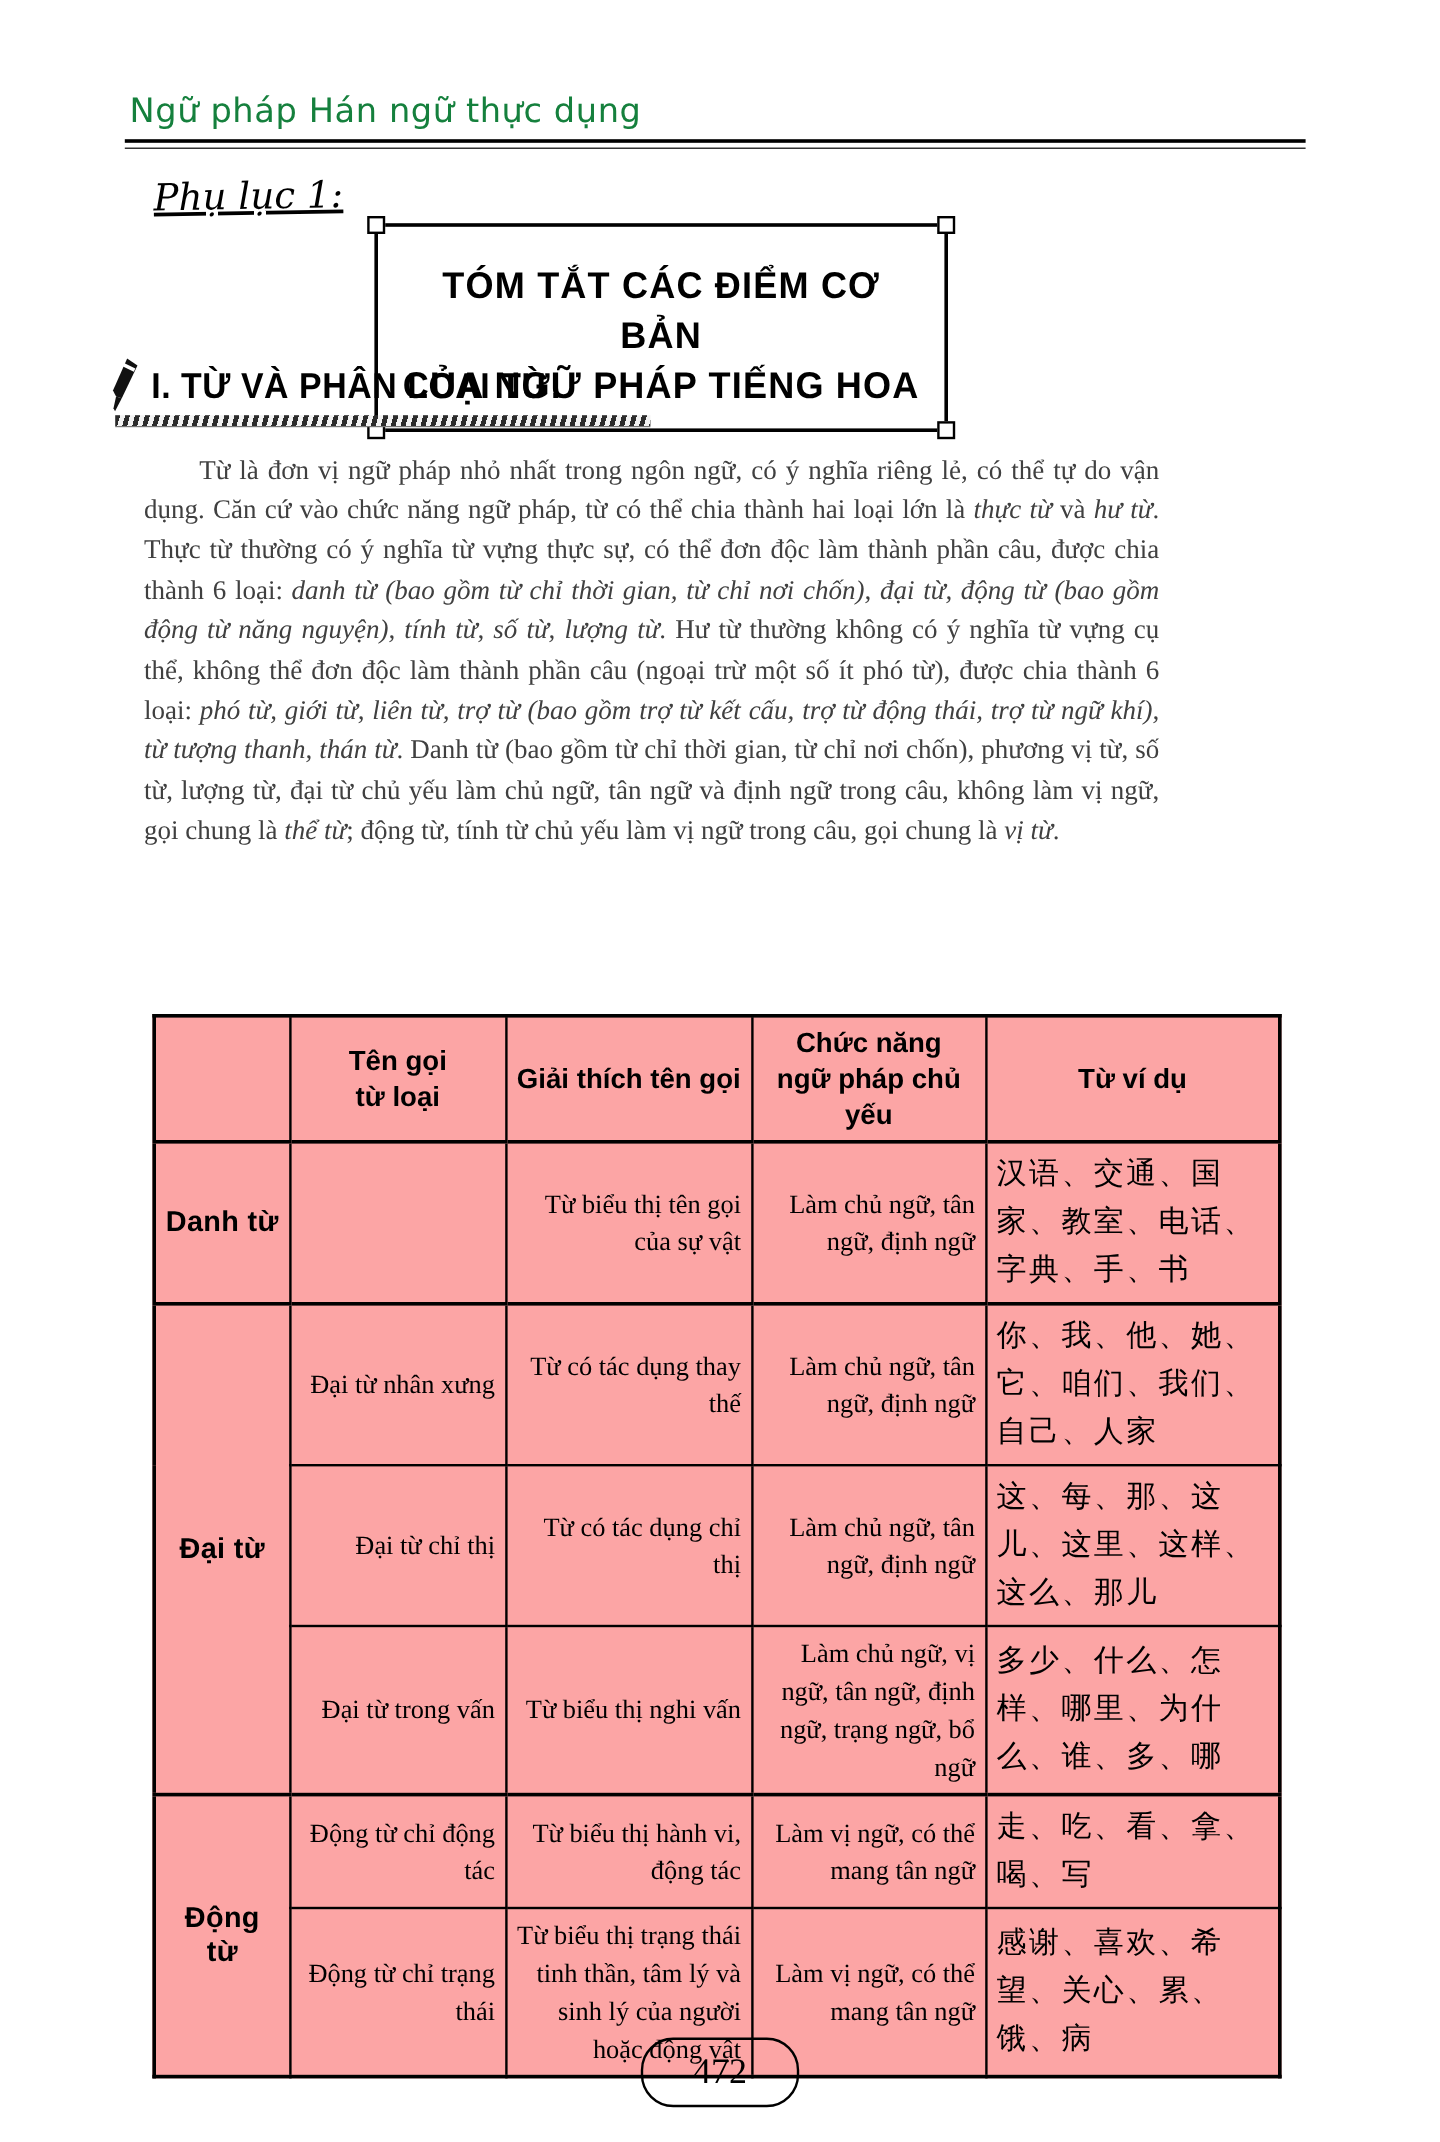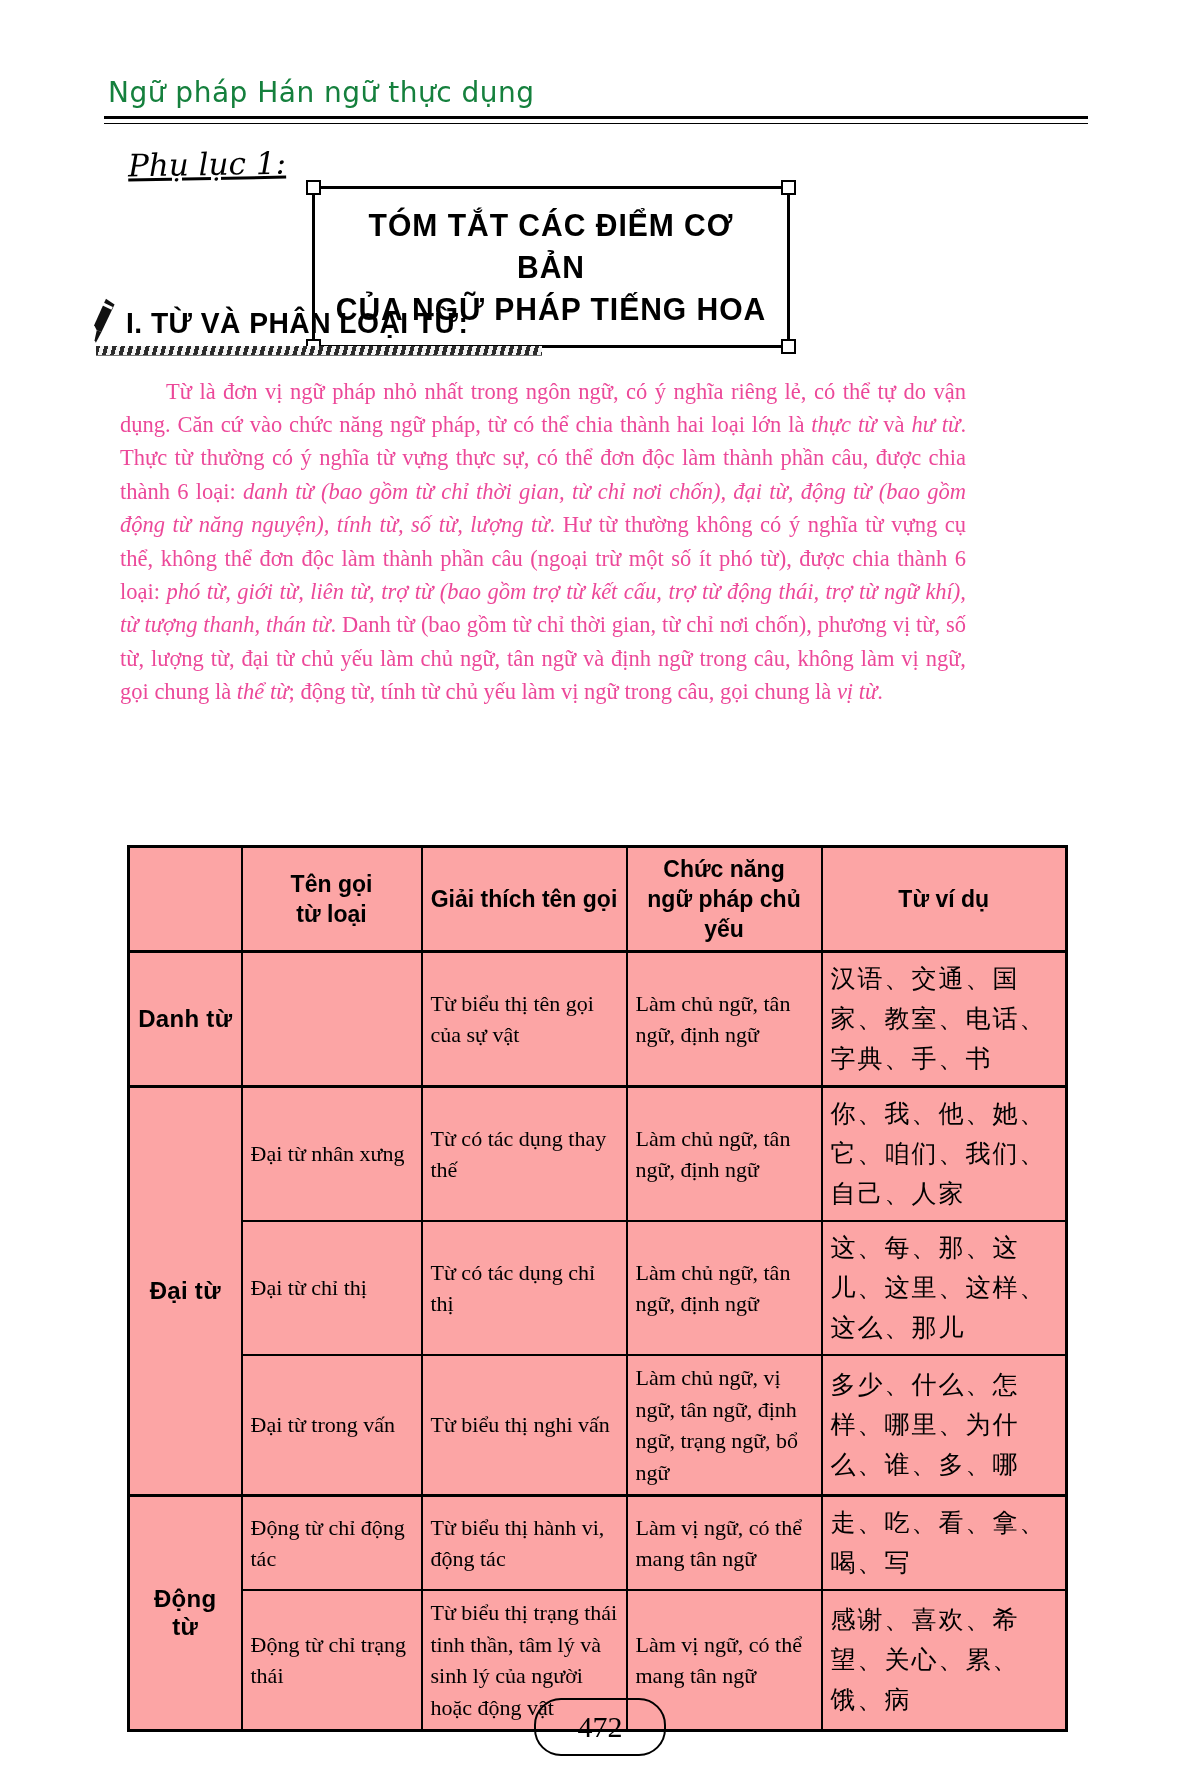--- a/index.html
+++ b/index.html
@@ -26,21 +26,21 @@
     position:absolute;left:128px;top:146px;
     font-family:"DejaVu Serif", serif;
     font-style:italic;font-size:31px;
     text-decoration:underline;
     transform:rotate(-1deg);
   }
   
   .title-box{
     position:absolute;left:312px;top:186px;width:452px;
     border:3px solid #000;
-    padding:16px 10px 14px;
+    padding:28px 10px 14px;
     text-align:center;background:#fff;
   }
   .corner-sq{
     position:absolute;width:11px;height:11px;
     background:#fff;border:2px solid #000;
   }
   .sq-tl{left:-9px;top:-9px;}
   .sq-tr{right:-9px;top:-9px;}
   .sq-bl{left:-9px;bottom:-9px;}
   .sq-br{right:-9px;bottom:-9px;}
@@ -61,21 +61,21 @@
   .section-underline{
     position:absolute;left:96px;top:346px;width:446px;height:9px;
     background:repeating-linear-gradient(105deg,#2b2b2b 0 4px,#f2f2f2 4px 8px);
     border-bottom:1px solid #777;
   }
   
   .intro{
     position:absolute;left:120px;top:352px;width:846px;
     font-size:22.5px;line-height:33.4px;
     text-align:justify;text-indent:46px;
-    color:#ec4899;
+    color:#404040;
   }
   .intro i{font-style:italic;}
   
   table.grammar{
     position:absolute;left:127px;top:845px;
     border-collapse:collapse;table-layout:fixed;
     width:938px;background:#fca5a5;
   }
   table.grammar td, table.grammar th{
     border:2px solid #000;
@@ -90,21 +90,21 @@
     text-align:center;padding:5px 4px;
   }
   td.group-cell{
     font-family:"Liberation Sans", sans-serif;
     font-weight:bold;font-size:24px;
     text-align:center;letter-spacing:.3px;
   }
   td.word-class-cell, td.explanation-cell, td.function-cell{
     font-family:"Liberation Serif", serif;
     font-size:22px;line-height:31.5px;
-    text-align:left;padding-left:10px;
+    text-align:right;padding-left:10px;
   }
   td.examples-cell{
     font-size:25px;line-height:40px;
     letter-spacing:2px;
     text-align:left;padding-left:12px;
     font-family:"Liberation Serif", serif;
   }
   
   .page-badge{
     position:absolute;left:50%;top:1676px;transform:translateX(-50%);

